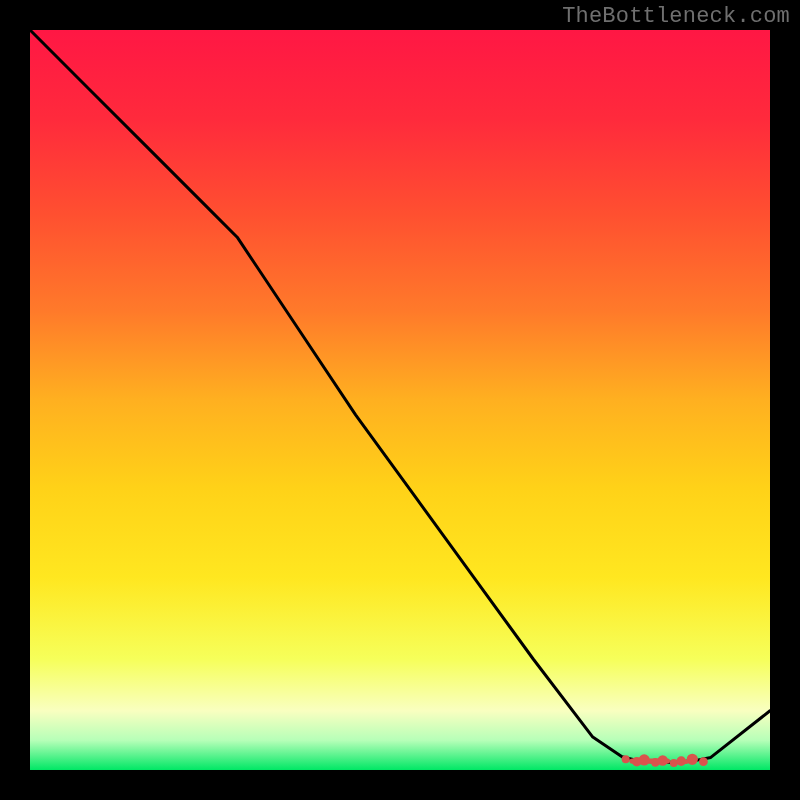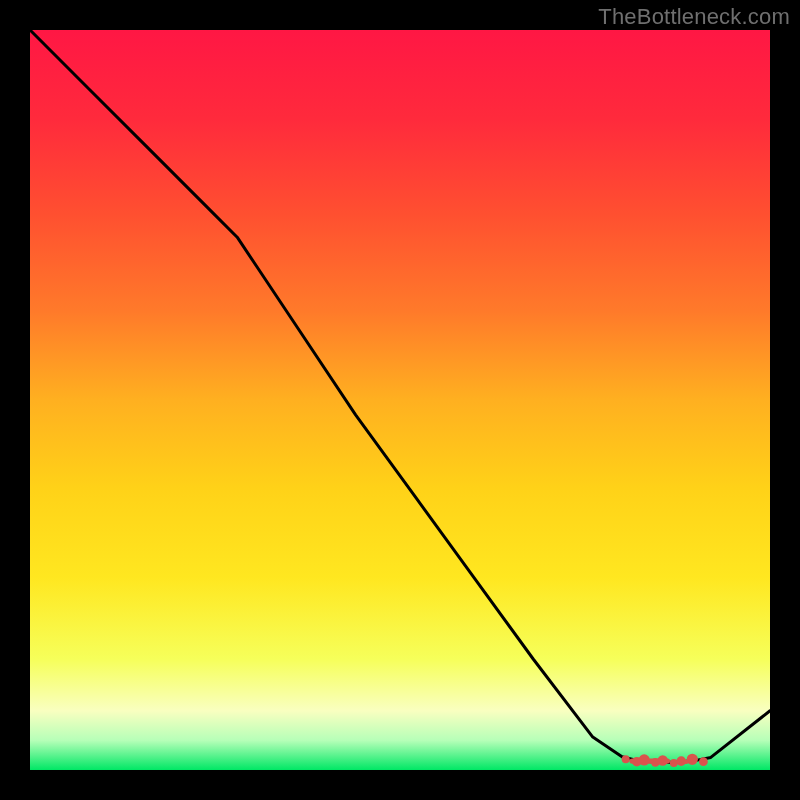--- a/index.html
+++ b/index.html
@@ -9,20 +9,21 @@
     height: 800px;
     background: #000;
     font-family: Arial, Helvetica, sans-serif;
     overflow: hidden;
   }
   .frame {
     position: relative;
     width: 800px;
     height: 776px;
     background: #000;
+    font-family: Liberation Mono, monospace;
   }
   .watermark {
     position: absolute;
     top: 4px;
     right: 10px;
     color: #6f6f6f;
     font-size: 22px;
     font-weight: 500;
     letter-spacing: 0.2px;
     user-select: none;

